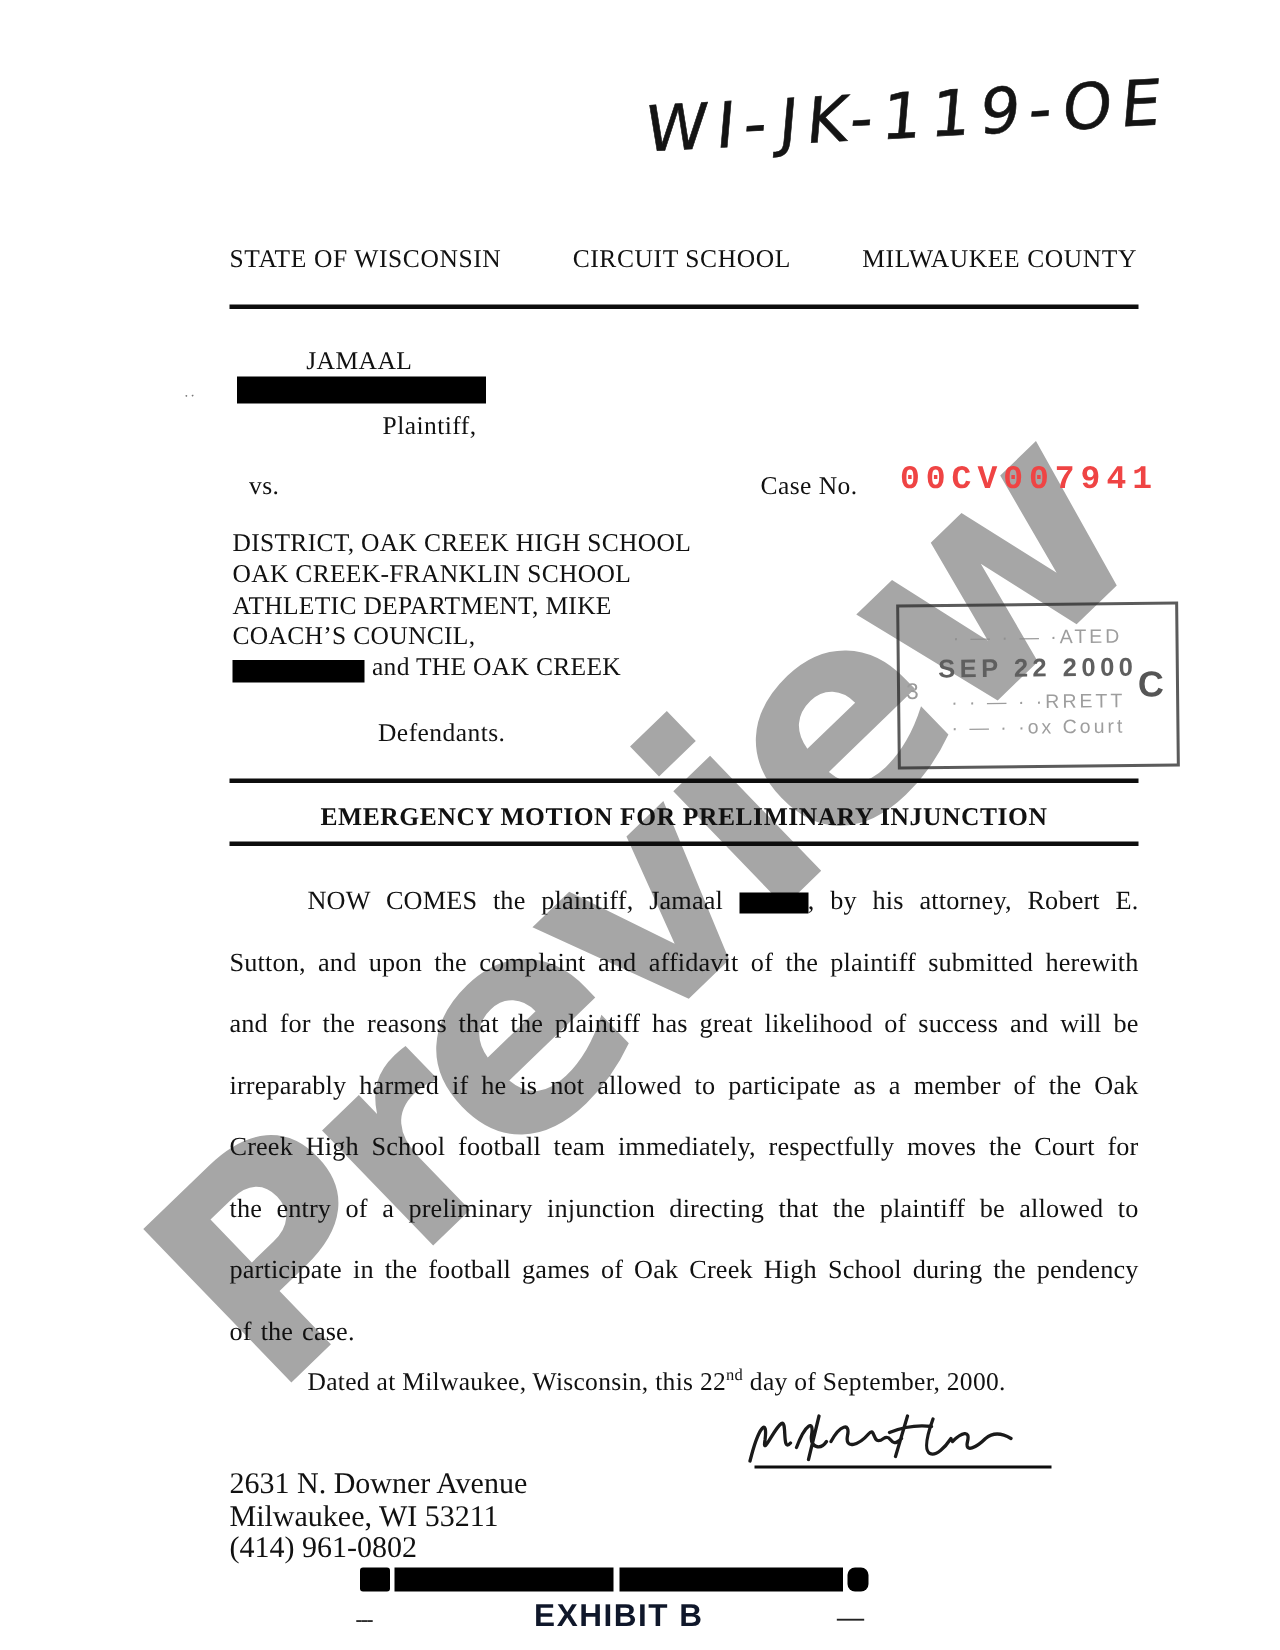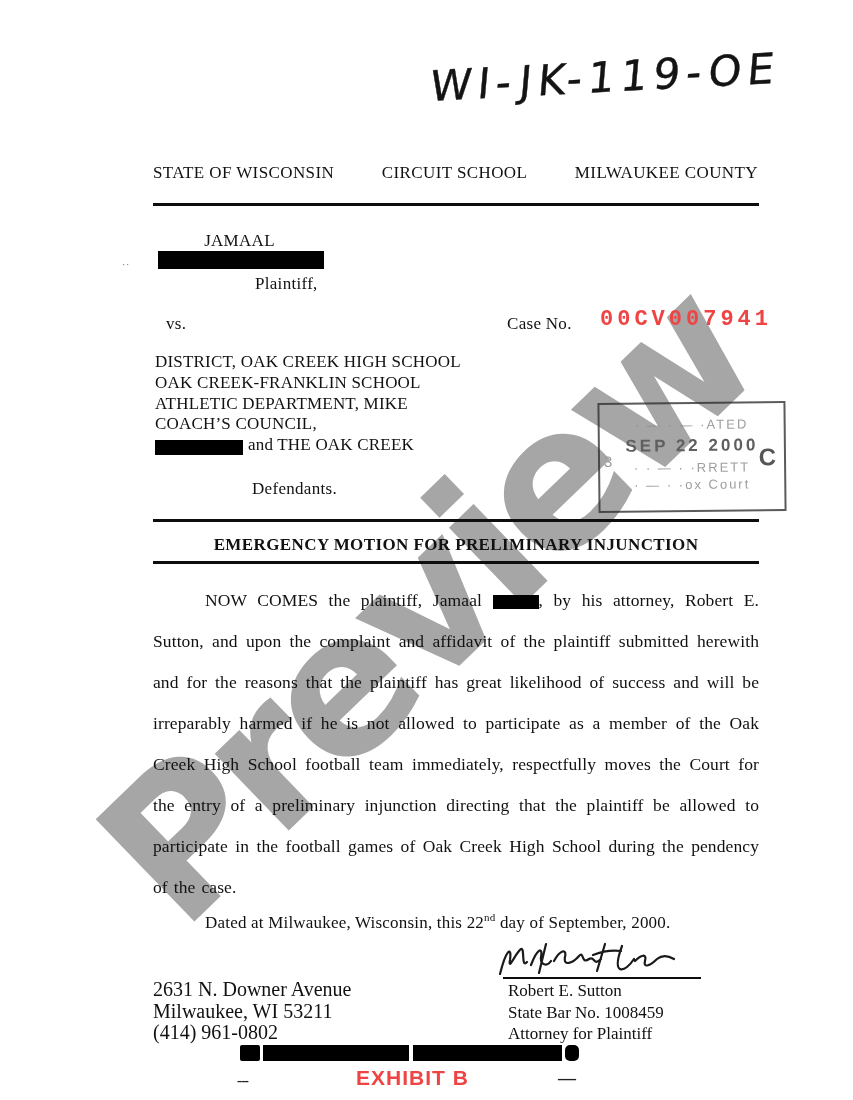--- a/index.html
+++ b/index.html
@@ -117,21 +117,21 @@
   .bottom-bars{left:240px;top:1045px;display:flex;align-items:center;}
   .bar-seg{background:#000;height:16px;}
   .bar-a{width:20px;margin-right:3px;border-radius:2px;}
   .bar-b{width:146px;margin-right:4px;}
   .bar-c{width:149px;margin-right:3px;}
   .bar-d{width:14px;border-radius:5px;}
   .exhibit-dash-left{left:237px;top:1073px;font-size:14px;letter-spacing:-1px;font-weight:bold;color:#222;}
   .exhibit-title{
     left:340px;top:1066px;width:145px;text-align:center;
     font-family:"Liberation Sans", sans-serif;
-    font-weight:bold;font-size:21px;letter-spacing:1px;color:#ef4444;
+    font-weight:bold;font-size:21px;letter-spacing:1px;color:#0f172a;
   }
   .exhibit-dash-right{left:558px;top:1068px;font-size:18px;font-weight:bold;color:#222;}
 
   
   .speck{left:124px;top:258px;font-size:10px;color:#777;transform:rotate(40deg);}
 </style>
 </head>
 <body>
 
 <div class="page">
@@ -196,25 +196,20 @@
                M37,25 C43,9 49,6 47,17 C46,25 53,27 57,21
                M52,4 L45,33
                M60,21 C66,10 73,8 71,17 C69,27 79,23 85,16 C90,10 87,25 95,19 C101,15 99,27 107,19
                M111,4 L103,31
                M99,15 C109,11 119,10 127,11
                M128,6 C124,17 122,27 126,29 C130,31 136,25 140,19
                M141,21 C147,15 153,13 151,21 C149,29 157,25 163,19 C169,14 175,16 180,19" stroke="#1a1a1a" stroke-width="2.2" fill="none" stroke-linecap="round" stroke-linejoin="round"></path>
     </svg>
     <div class="abs signature-rule"></div>
 
-    <div class="abs attorney-block">
-      <div>Robert E. Sutton</div>
-      <div>State Bar No. 1008459</div>
-      <div>Attorney for Plaintiff</div>
-    </div>
 
     <div class="abs address-block">
       <div>2631 N. Downer Avenue</div>
       <div>Milwaukee, WI 53211</div>
       <div>(414) 961-0802</div>
     </div>
 
     <div class="abs bottom-bars">
       <span class="bar-seg bar-a"></span>
       <span class="bar-seg bar-b"></span>

